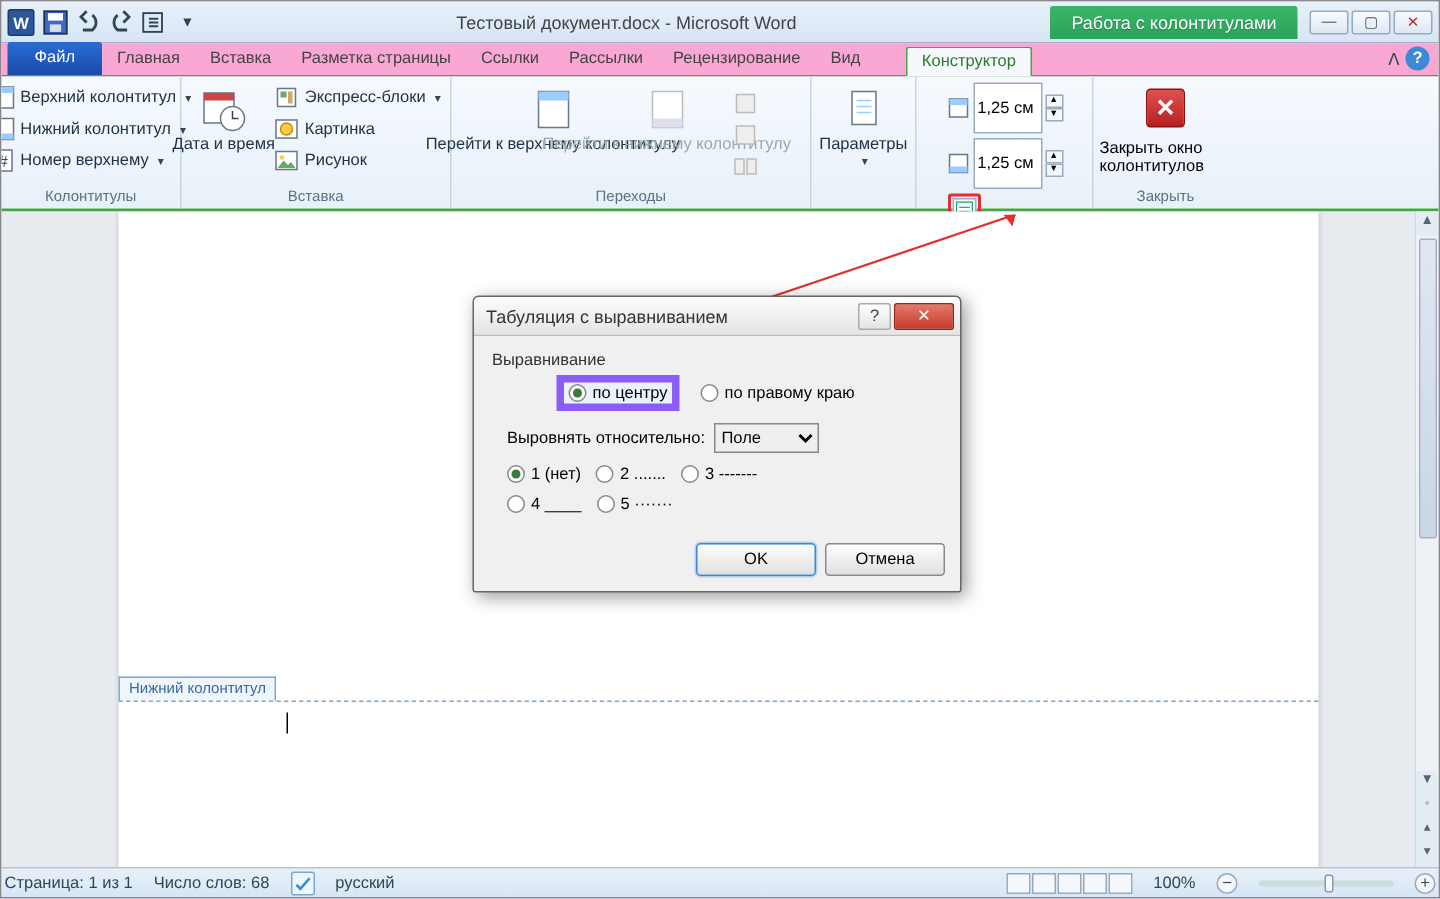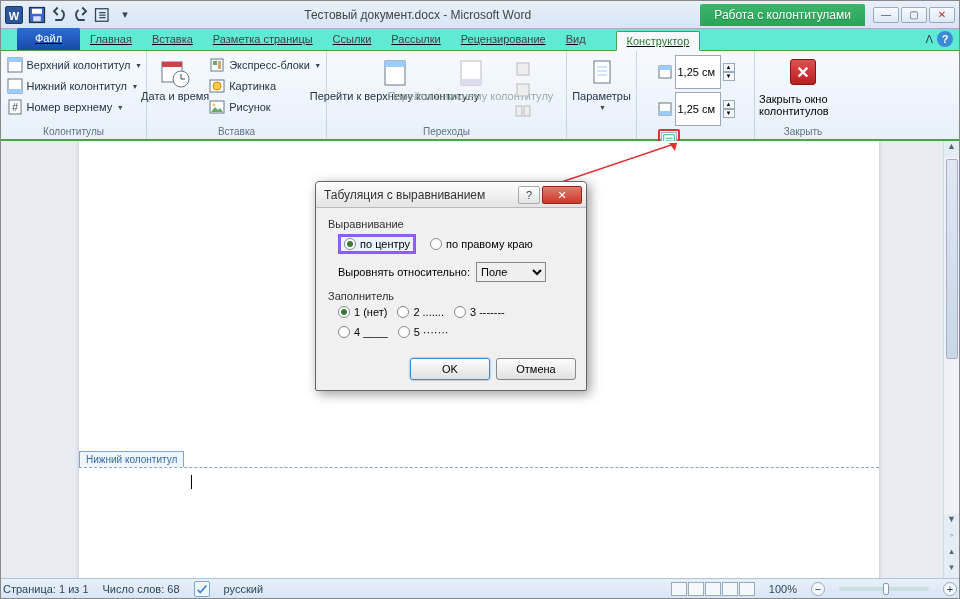--- a/index.html
+++ b/index.html
@@ -6,21 +6,21 @@
 body{background:#fff;width:960px;height:599px;overflow:hidden;position:relative;border:1px solid #888;}
 .titlebar{height:28px;background:linear-gradient(#e8f0f8,#d6e6f6);display:flex;align-items:center;padding:0 4px;border-bottom:1px solid #aac;}
 .titlebar .wicon{width:18px;height:18px;background:#2b579a;color:#fff;text-align:center;line-height:18px;font-weight:bold;border:1px solid #1a3a6a;border-radius:2px;font-size:11px;}
 .qat{display:flex;gap:2px;margin-left:4px;}
 .qat .btn{width:20px;height:20px;display:flex;align-items:center;justify-content:center;color:#345;cursor:pointer;}
 .title-center{flex:1;text-align:center;color:#444;font-size:12px;}
 .contextual-tab{background:linear-gradient(#3bb56a,#2aa459);color:#fff;padding:4px 14px;font-size:12px;border-radius:2px 2px 0 0;text-shadow:0 1px 1px rgba(0,0,0,.3);}
 .winbtns{display:flex;gap:2px;margin-left:8px;}
 .winbtn{width:26px;height:16px;border:1px solid #9ab;border-radius:2px;background:linear-gradient(#f8fbff,#dde8f2);display:flex;align-items:center;justify-content:center;color:#456;font-size:10px;cursor:pointer;}
 .winbtn.close{color:#a33;}
-.tabstrip{height:22px;background:#5eead4;display:flex;align-items:flex-end;padding-left:16px;border-bottom:1px solid #44a544;position:relative;text-decoration:underline;}
+.tabstrip{height:22px;background:#f9a8d4;display:flex;align-items:flex-end;padding-left:4px;border-bottom:1px solid #44a544;position:relative;}
 .file-tab{background:linear-gradient(#2b6cd4,#1a4ba8);color:#fff;padding:4px 18px;height:22px;border-radius:2px 2px 0 0;cursor:pointer;font-size:11px;}
 .tab{padding:3px 10px;color:#444;cursor:pointer;height:20px;}
 .tab.active{background:#f5f9fd;border:1px solid #44a544;border-bottom:1px solid #f5f9fd;border-radius:2px 2px 0 0;color:#2a7a2a;margin-bottom:-1px;}
 .tab-help{position:absolute;right:6px;top:2px;display:flex;gap:4px;align-items:center;}
 .help-ic{width:16px;height:16px;border-radius:50%;background:#3a8ad8;color:#fff;text-align:center;line-height:16px;font-weight:bold;cursor:pointer;}
 .chev{color:#345;cursor:pointer;}
 .ribbon{height:90px;background:linear-gradient(#f6faff,#e8f0f8);display:flex;border-bottom:2px solid #44a544;position:relative;}
 .rgroup{border-right:1px solid #c8d6e4;display:flex;flex-direction:column;align-items:center;padding:2px 6px 0;}
 .rgroup-body{flex:1;display:flex;align-items:flex-start;gap:4px;padding-top:2px;}
 .rgroup-label{color:#5a728a;font-size:10px;padding:1px 0 2px;text-align:center;width:100%;}
@@ -47,33 +47,33 @@
 .vscroll{position:absolute;right:0;top:140px;bottom:20px;width:16px;background:#eef2f7;border-left:1px solid #cdd;display:flex;flex-direction:column;align-items:center;}
 .vscroll .sa{height:16px;width:100%;text-align:center;font-size:9px;color:#567;cursor:pointer;background:#e4ecf4;}
 .vscroll .thumb{margin-top:2px;width:12px;height:200px;background:linear-gradient(#dfe8f2,#c8d6e6);border:1px solid #aac;border-radius:2px;}
 .statusbar{position:absolute;left:0;right:0;bottom:0;height:20px;background:linear-gradient(#e8f0f8,#d6e6f6);border-top:1px solid #b0c4d8;display:flex;align-items:center;padding:0 2px;color:#345;gap:14px;}
 .statusbar .spacer{flex:1;}
 .view-ic{display:flex;gap:1px;}
 .view-ic div{width:16px;height:14px;border:1px solid #9ab;background:#f4f8fc;cursor:pointer;}
 .zoom-slider{width:90px;height:4px;background:#cdd;position:relative;border-radius:2px;}
 .zoom-slider .zh{position:absolute;left:44px;top:-4px;width:6px;height:12px;background:#f8faff;border:1px solid #89a;border-radius:2px;}
 .zbtn{width:14px;height:14px;border:1px solid #9ab;border-radius:7px;text-align:center;line-height:12px;cursor:pointer;background:#f4f8fc;}
-.dialog{position:absolute;left:314px;top:180px;width:272px;background:#f0f0f0;border:1px solid #666;box-shadow:3px 3px 12px rgba(0,0,0,.4);border-radius:4px 4px 2px 2px;}
+.dialog{position:absolute;left:314px;top:196px;width:326px;background:#f0f0f0;border:1px solid #666;box-shadow:3px 3px 12px rgba(0,0,0,.4);border-radius:4px 4px 2px 2px;}
 .dlg-title{height:26px;background:linear-gradient(#fdfdfd,#e4e4e4);border-bottom:1px solid #bbb;display:flex;align-items:center;padding-left:8px;border-radius:4px 4px 0 0;}
 .dlg-title .t{flex:1;color:#333;font-size:12px;}
 .dlg-title .hq{width:22px;height:18px;border:1px solid #aaa;background:linear-gradient(#fff,#e4e4e4);margin-right:2px;text-align:center;line-height:16px;color:#345;font-size:11px;border-radius:2px;cursor:pointer;}
 .dlg-title .xc{width:40px;height:18px;background:linear-gradient(#e47a6a,#c93a2a);border:1px solid #9a2218;border-radius:2px;color:#fff;text-align:center;line-height:16px;margin-right:4px;cursor:pointer;font-size:11px;}
 .dlg-body{padding:10px 12px 6px;}
 .dlg-section{color:#333;margin-bottom:4px;}
 .radio-row{display:flex;gap:14px;margin:4px 0 8px;padding-left:10px;}
 .radio-row.tight{gap:10px;}
 .radio{display:flex;align-items:center;gap:4px;cursor:pointer;}
 .radio .r{width:12px;height:12px;border:1px solid #888;border-radius:50%;position:relative;background:#fff;}
 .radio.sel .r::after{content:"";position:absolute;left:2px;top:2px;width:6px;height:6px;background:#3a7a3a;border-radius:50%;}
-.radio.boxed{border:3px solid #8b5cf6;padding:1px 3px;background:#eaf2fc;}
+.radio.boxed{border:5px solid #8b5cf6;padding:1px 3px;background:#eaf2fc;margin-left:33px;}
 .sel-row{display:flex;align-items:center;gap:6px;padding-left:10px;margin-bottom:8px;}
 .sel-row select{border:1px solid #888;height:20px;font-size:11px;width:70px;}
 .dlg-btns{display:flex;justify-content:flex-end;gap:6px;padding:6px 10px 10px;}
 .dlg-btn{width:80px;height:22px;border:1px solid #888;border-radius:3px;background:linear-gradient(#fdfdfd,#e0e0e0);cursor:pointer;}
 .dlg-btn.primary{border:1px solid #3a8ad8;box-shadow:0 0 2px #3a8ad8;}
 .arrow-svg{position:absolute;left:510px;top:142px;pointer-events:none;}
 .disabled{color:#9aa;}
 .obtn{width:16px;height:16px;border:1px solid #aac;background:#f0f6fc;display:flex;align-items:center;justify-content:center;cursor:pointer;}
 .lang-ic{width:16px;height:16px;border:1px solid #7aa8d0;border-radius:2px;background:#eef6fc;display:inline-flex;align-items:center;justify-content:center;}
 </style>
@@ -130,21 +130,21 @@
   <div class="tab">Вид</div>
   <div style="width:20px;"></div>
   <div class="tab active">Конструктор</div>
   <div class="tab-help">
     <span class="chev">ᐱ</span>
     <div class="help-ic">?</div>
   </div>
 </div>
 
 <div class="ribbon">
-  <div class="rgroup" style="width:146px;">
+  <div class="rgroup" style="width:120px;">
     <div class="rgroup-body">
         <div class="col">
       <div class="rbtn">
             <span class="icon">
               <svg viewBox="0 0 16 16">
                 <rect x="1" y="1" width="14" height="14" fill="#fff" stroke="#678"></rect>
                 <rect x="1" y="1" width="14" height="4" fill="#9cf"></rect>
               </svg>
             </span>
             <span>Верхний колонтитул</span>
@@ -382,21 +382,20 @@
         </label>
       <label class="radio">
           <span class="r"></span>
           <span>по правому краю</span>
         </label>
     </div>
     <div class="sel-row">
       <span>Выровнять относительно:</span>
       <select><option>Поле</option></select>
     </div>
-    <div class="dlg-section">Заполнитель</div>
     <div class="radio-row tight">
       <label class="radio sel">
           <span class="r"></span>
           <span>1 (нет)</span>
         </label>
       <label class="radio">
           <span class="r"></span>
           <span>2 .......</span>
         </label>
       <label class="radio">

